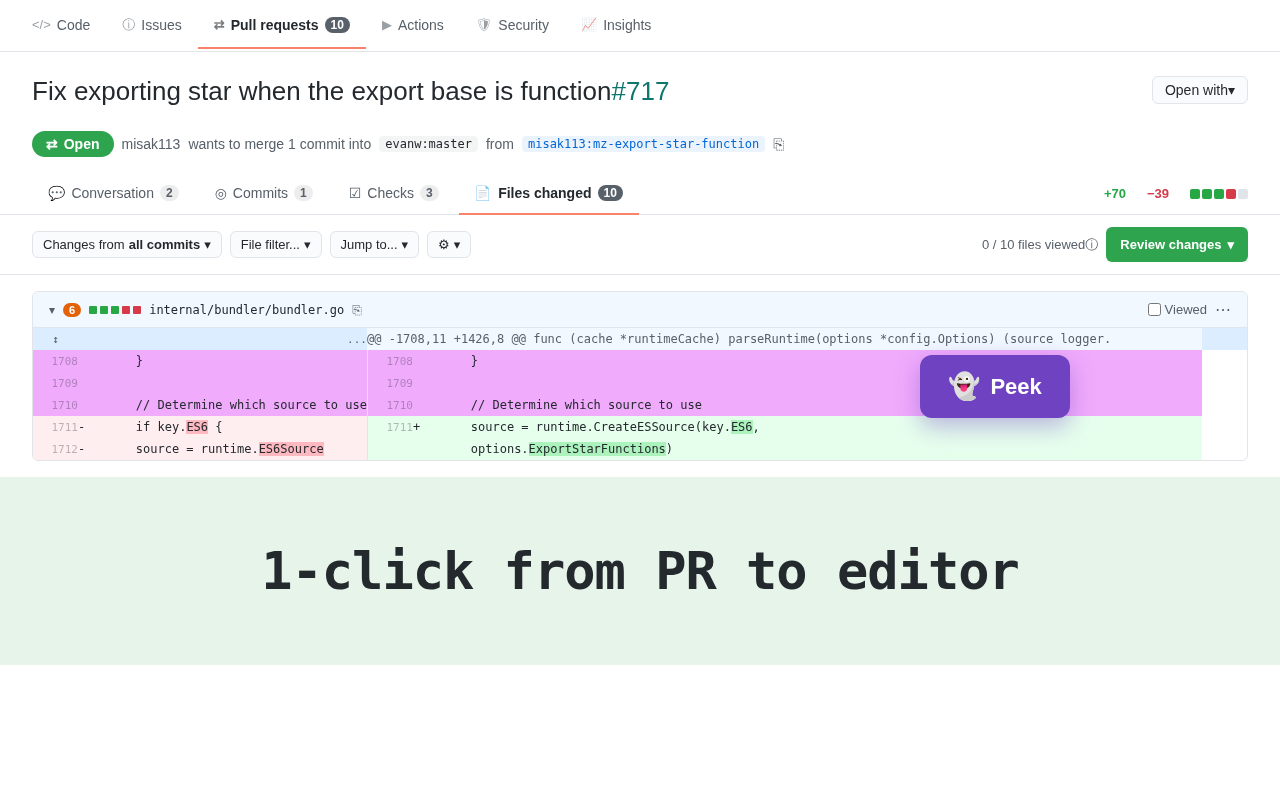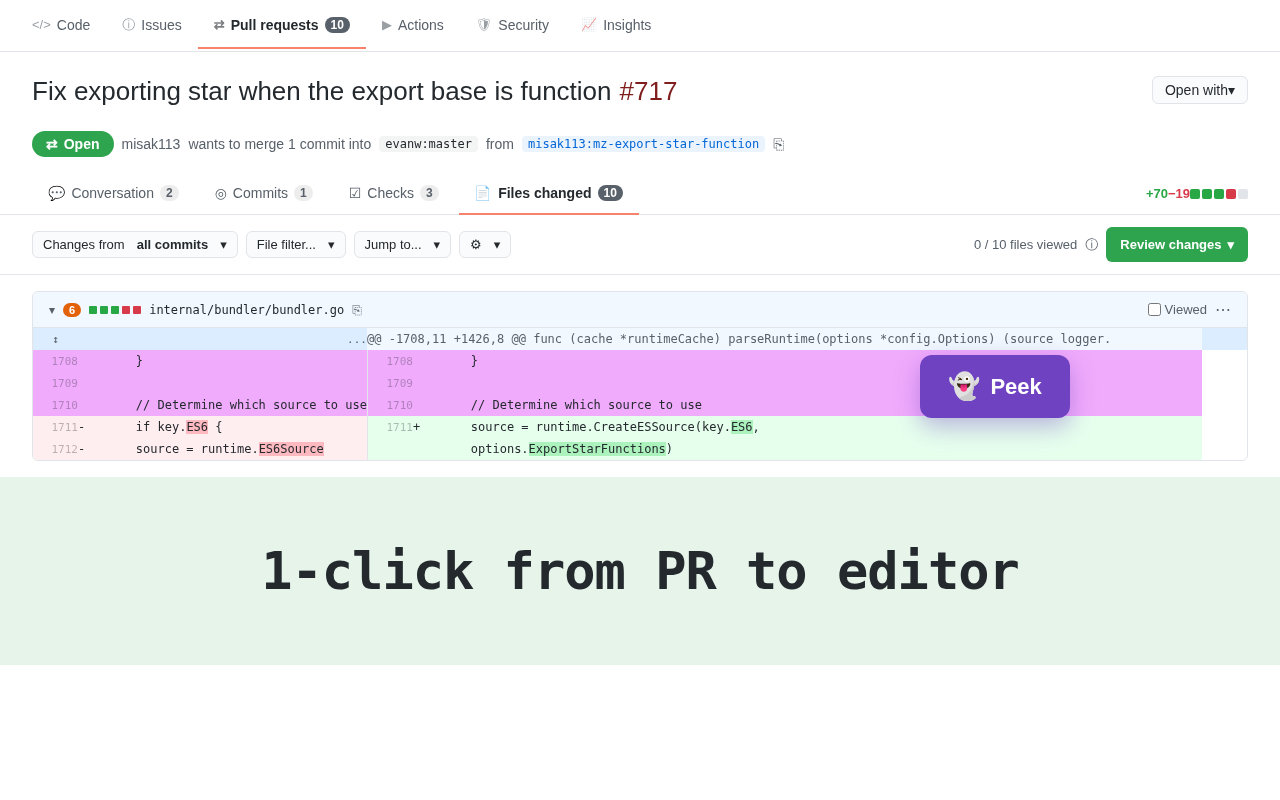--- a/index.html
+++ b/index.html
@@ -60,25 +60,24 @@
       padding: 24px 32px 0 32px;
       background: #fff;
     }
     .pr-title {
       font-size: 26px;
       font-weight: 400;
       color: #24292e;
       margin-bottom: 12px;
       display: flex;
       align-items: baseline;
-      gap: 8px;
       flex-wrap: wrap;
     }
     .pr-number {
-      color: #7f1d1d;
+      color: #0f766e;
       font-weight: 300;
     }
     .open-with-btn {
       margin-left: auto;
       display: flex;
       align-items: center;
       gap: 0;
       border: 1px solid #e1e4e8;
       border-radius: 6px;
       padding: 5px 12px;
@@ -162,21 +161,21 @@
       font-weight: 600;
     }
     .pr-tab.active .pr-tab-badge {
       background: #586069;
       color: #fff;
     }
     .diff-stats {
       margin-left: auto;
       display: flex;
       align-items: center;
-      gap: 0;
+      gap: 21px;
       font-size: 13px;
     }
     .stat-add { color: #28a745; font-weight: 600; }
     .stat-remove { color: #d73a49; font-weight: 600; }
     .stat-block {
       display: flex;
       gap: 2px;
     }
     .stat-sq {
       width: 10px;
@@ -192,34 +191,33 @@
       display: flex;
       align-items: center;
       gap: 8px;
       padding: 12px 32px;
       background: #fff;
       border-bottom: 1px solid #e1e4e8;
     }
     .toolbar-btn {
       display: flex;
       align-items: center;
-      gap: 12px;
+      gap: 4px;
       border: 1px solid #e1e4e8;
       border-radius: 6px;
       padding: 5px 10px;
       font-size: 13px;
       cursor: pointer;
       background: #fafbfc;
       color: #24292e;
     }
     .files-viewed {
       margin-left: auto;
       display: flex;
       align-items: center;
-      gap: 8px;
       color: #586069;
       font-size: 13px;
     }
     .info-icon {
       color: #586069;
       cursor: pointer;
     }
     .review-btn {
       display: flex;
       align-items: center;
@@ -461,21 +459,21 @@
     <span>Checks</span>
     <span class="pr-tab-badge">3</span>
   </div>
   <div class="pr-tab active">
     <span>📄</span>
     <span>Files changed</span>
     <span class="pr-tab-badge">10</span>
   </div>
   <div class="diff-stats">
     <span class="stat-add">+70</span>
-    <span class="stat-remove">−19</span>
+    <span class="stat-remove">−39</span>
     <div class="stat-block">
       <div class="stat-sq sq-green"></div>
       <div class="stat-sq sq-green"></div>
       <div class="stat-sq sq-green"></div>
       <div class="stat-sq sq-red"></div>
       <div class="stat-sq sq-gray"></div>
     </div>
   </div>
 </div>
 

